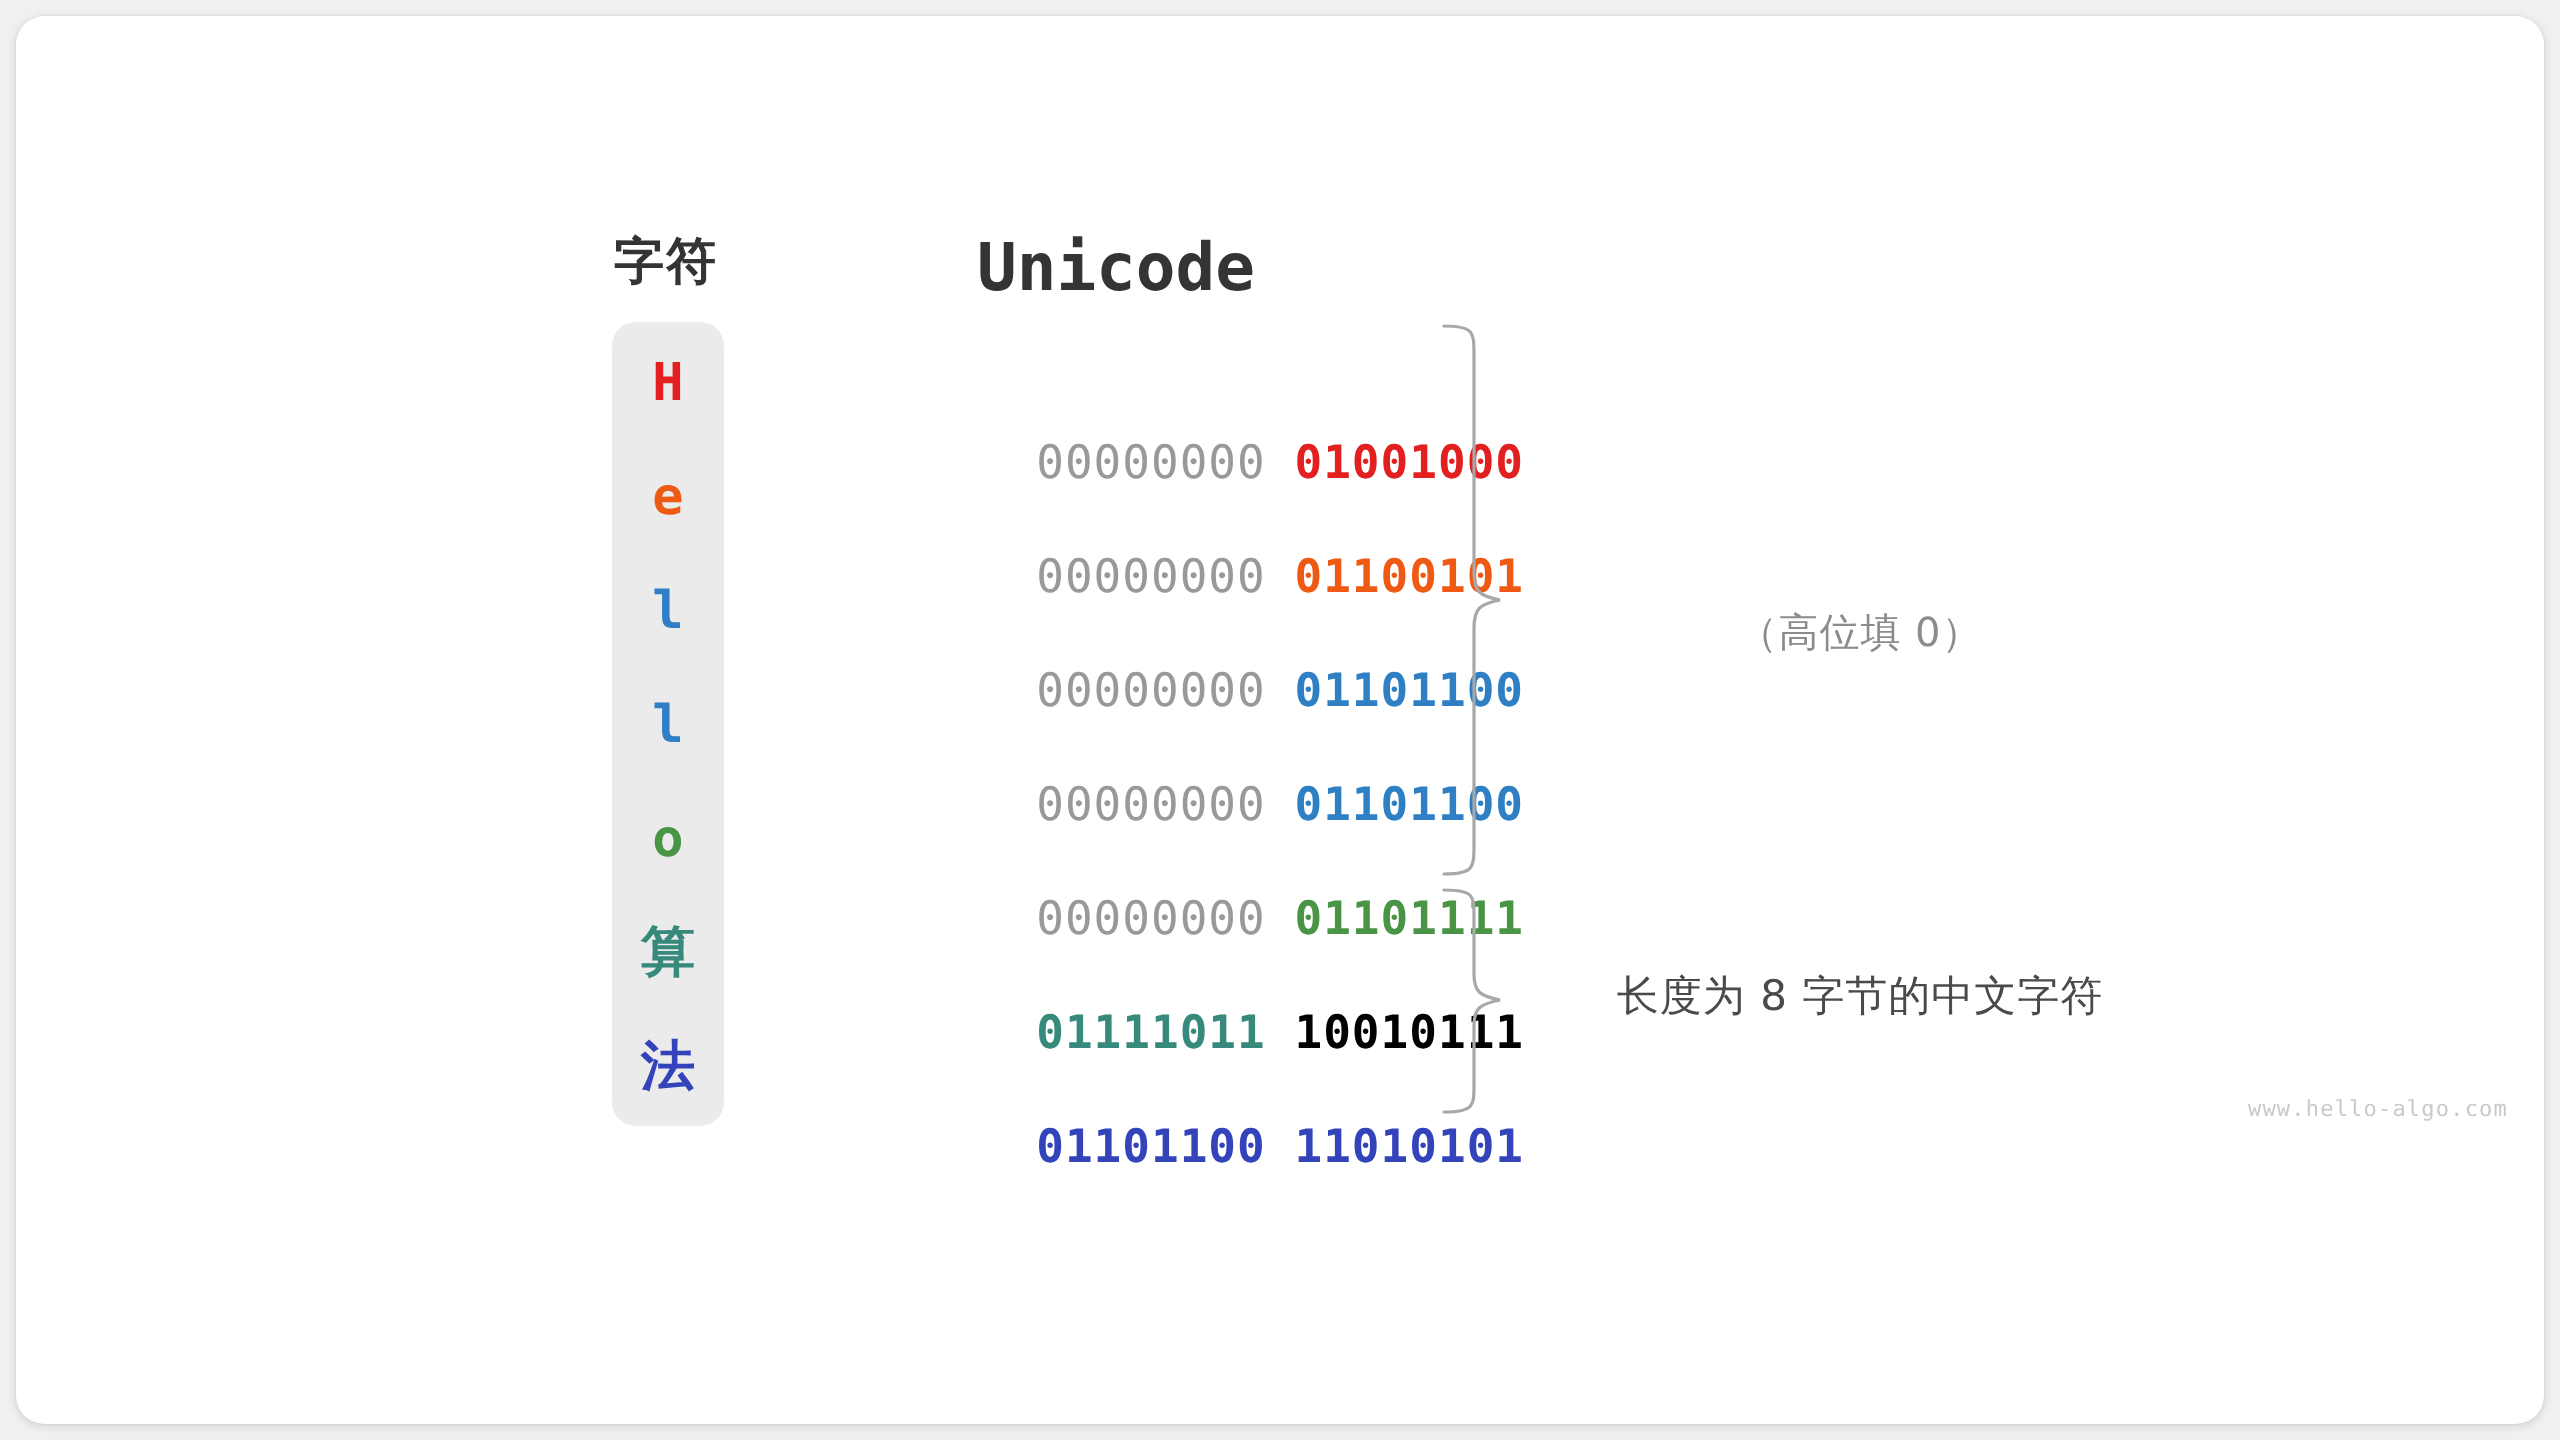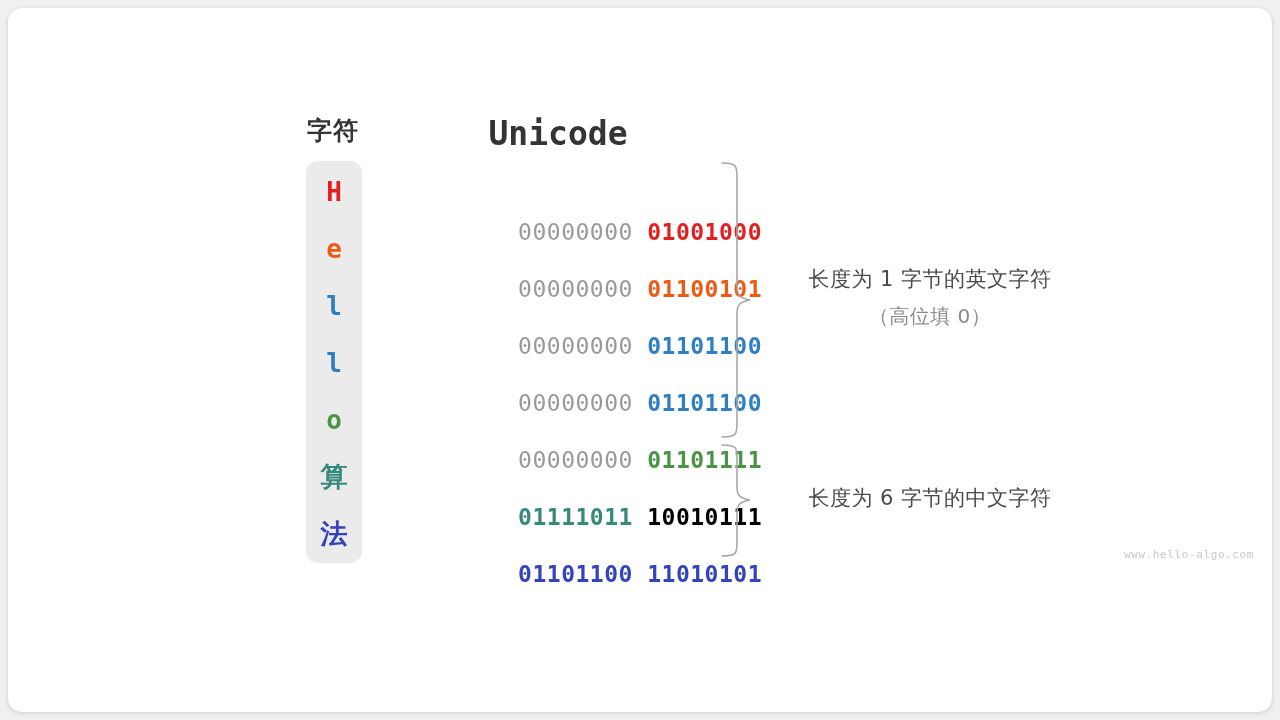--- a/index.html
+++ b/index.html
@@ -206,20 +206,19 @@
     <svg class="brace" id="brace-ascii" width="60" height="300" viewBox="0 0 60 300" style="left:710px; top:160px;">
       <path d="M 12 3 C 27 3, 27 6, 27 18 L 27 126 C 27 136, 30 138, 40 140
                C 30 142, 27 144, 27 154 L 27 262 C 27 274, 27 277, 12 277" fill="none" stroke="#a8a8a8" stroke-width="1.6" stroke-linecap="round"></path>
     </svg>
 
     <svg class="brace" id="brace-cjk" width="60" height="120" viewBox="0 0 60 120" style="left:710px; top:442px;">
       <path d="M 12 3 C 27 3, 27 6, 27 16 L 27 45 C 27 54, 30 56, 40 58
                C 30 60, 27 62, 27 71 L 27 100 C 27 111, 27 114, 12 114" fill="none" stroke="#a8a8a8" stroke-width="1.6" stroke-linecap="round"></path>
     </svg>
 
-    <div class="note" id="note1" style="color: rgb(74, 74, 74);">长度为 1 字节的英文字符</div>
     <div id="note1-sub" style="color: rgb(140, 140, 140);">（高位填 0）</div>
-    <div class="note" id="note2" style="color: rgb(74, 74, 74);">长度为 6 字节的中文字符</div>
+    <div class="note" id="note2" style="color: rgb(74, 74, 74);">长度为 8 字节的中文字符</div>
 
     <div id="watermark" style="color: rgb(201, 201, 201);">www.hello-algo.com</div>
 
   </div>
 </div>
 
 </body></html>

